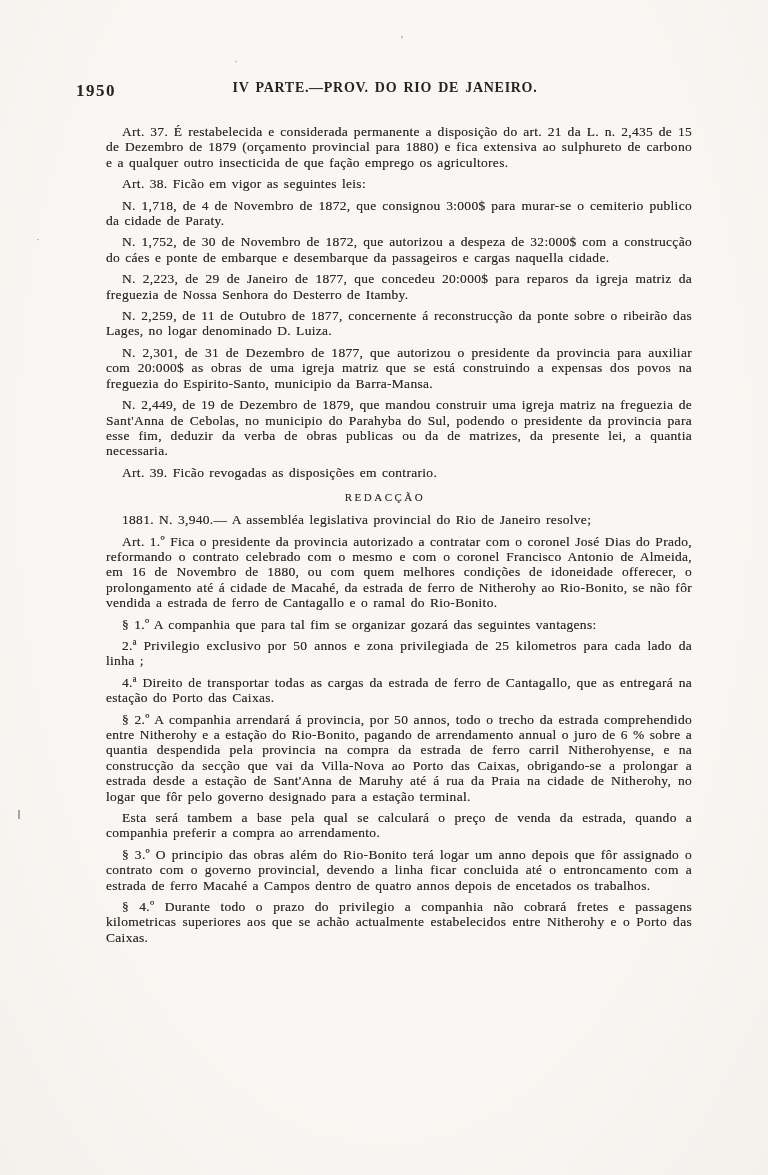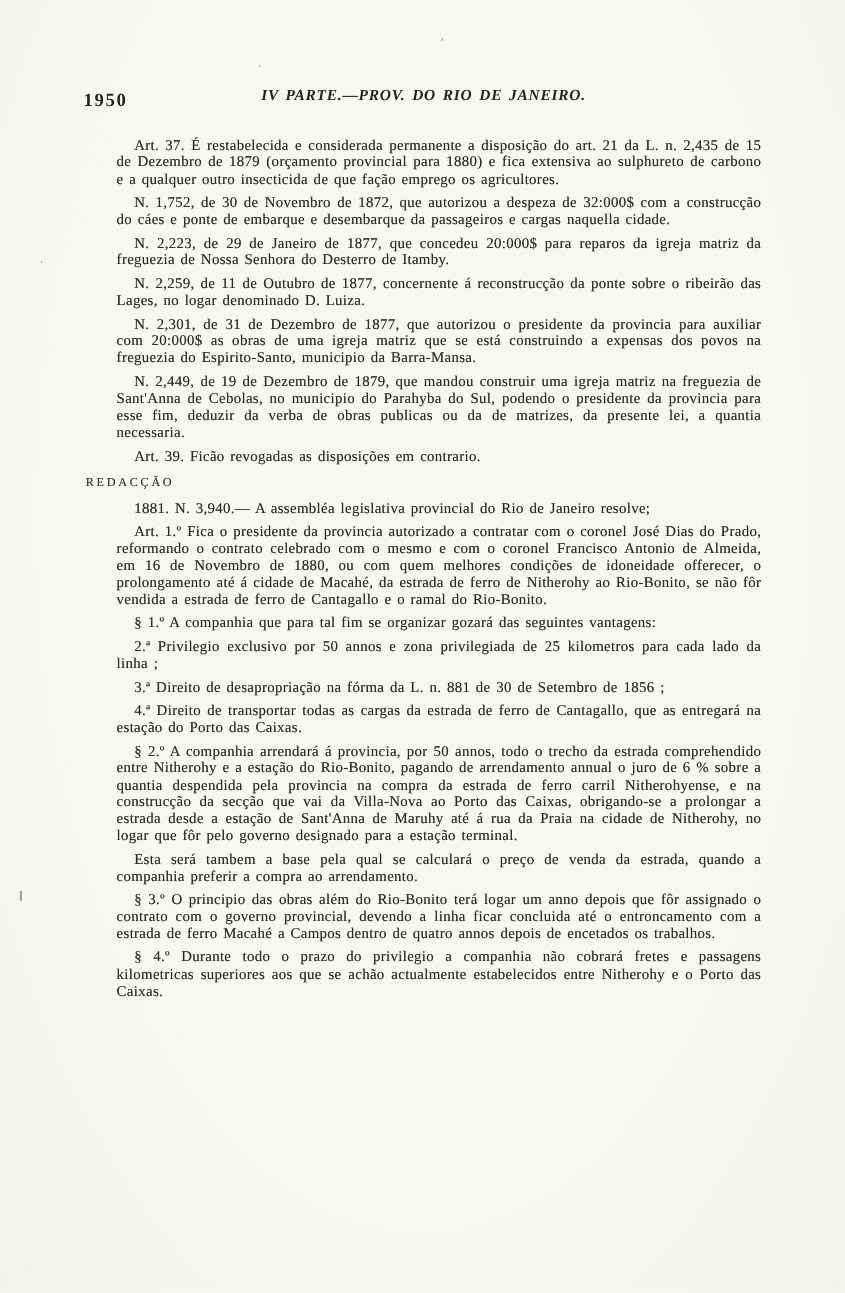--- a/index.html
+++ b/index.html
@@ -32,34 +32,34 @@
     letter-spacing: 1.5px;
     color: #26241e;
   }
   .header-title {
     text-align: center;
     font-weight: bold;
     font-size: 14px;
     letter-spacing: 0.7px;
     color: #26241e;
     word-spacing: 2px;
-    font-style: italic;
   }
   .body-text p.para {
     font-size: 13.5px;
     line-height: 15.4px;
     text-align: justify;
     letter-spacing: 0.3px;
     word-spacing: 1.5px;
     margin-bottom: 6px;
     text-shadow: 0 0 0.4px rgba(44,42,36,0.55);
   }
   .indent { text-indent: 16px; margin-left: 28px; }
   .italic { font-style: italic; }
   .section-heading {
+    text-align: center;
     font-size: 11px;
     letter-spacing: 2.5px;
     margin: 11px 0 9px 0;
     color: #33312a;
     text-shadow: 0 0 0.4px rgba(44,42,36,0.5);
   }
   
   .artifact {
     position: absolute;
     color: #4a483f;
@@ -84,35 +84,36 @@
   <div class="artifact tick" style="left:18px; top:810px;"></div>
 
   <div class="header">
     <span class="page-number">1950</span>
     <div class="header-title">IV PARTE.—PROV. DO RIO DE JANEIRO.</div>
   </div>
 
   <div class="body-text">
 
     <p class="para indent">Art. 37. É restabelecida e considerada permanente a disposição do art. 21 da L. n. 2,435 de 15 de Dezembro de 1879 (orçamento provincial para 1880) e fica extensiva ao sulphureto de carbono e a qualquer outro insecticida de que fação emprego os agricultores.</p>
+    <p class="para indent">Art. 38. Ficão em vigor as seguintes leis:</p>
+    <p class="para indent">N. 1,718, de 4 de Novembro de 1872, que consignou 3:000$ para murar-se o cemiterio publico da cidade de Paraty.</p>
     <p class="para indent">N. 1,752, de 30 de Novembro de 1872, que autorizou a despeza de 32:000$ com a construcção do cáes e ponte de embarque e desembarque da passageiros e cargas naquella cidade.</p>
     <p class="para indent">N. 2,223, de 29 de Janeiro de 1877, que concedeu 20:000$ para reparos da igreja matriz da freguezia de Nossa Senhora do Desterro de Itamby.</p>
     <p class="para indent">N. 2,259, de 11 de Outubro de 1877, concernente á reconstrucção da ponte sobre o ribeirão das Lages, no logar denominado D. Luiza.</p>
     <p class="para indent">N. 2,301, de 31 de Dezembro de 1877, que autorizou o presidente da provincia para auxiliar com 20:000$ as obras de uma igreja matriz que se está construindo a expensas dos povos na freguezia do Espirito-Santo, municipio da Barra-Mansa.</p>
     <p class="para indent">N. 2,449, de 19 de Dezembro de 1879, que mandou construir uma igreja matriz na freguezia de Sant'Anna de Cebolas, no municipio do Parahyba do Sul, podendo o presidente da provincia para esse fim, deduzir da verba de obras publicas ou da de matrizes, da presente lei, a quantia necessaria.</p>
     <p class="para indent">Art. 39. Ficão revogadas as disposições em contrario.</p>
 
 
     <div class="section-heading">REDACÇÃO</div>
 
     <p class="para indent">1881. N. 3,940.— A assembléa legislativa provincial do Rio de Janeiro resolve;</p>
     <p class="para indent">Art. 1.º Fica o presidente da provincia autorizado a contratar com o coronel José Dias do Prado, reformando o contrato celebrado com o mesmo e com o coronel Francisco Antonio de Almeida, em 16 de Novembro de 1880, ou com quem melhores condições de idoneidade offerecer, o prolongamento até á cidade de Macahé, da estrada de ferro de Nitherohy ao Rio-Bonito, se não fôr vendida a estrada de ferro de Cantagallo e o ramal do Rio-Bonito.</p>
     <p class="para indent">§ 1.º A companhia que para tal fim se organizar gozará das seguintes vantagens:</p>
     <p class="para indent">2.ª Privilegio exclusivo por 50 annos e zona privilegiada de 25 kilometros para cada lado da linha ;</p>
-    <p class="para indent">3.ª Direito de desapropriação na fórma da L. n. 881 de 30 de Setembro de 1856 ;</p>
     <p class="para indent">4.ª Direito de transportar todas as cargas da estrada de ferro de Cantagallo, que as entregará na estação do Porto das Caixas.</p>
     <p class="para indent">§ 2.º A companhia arrendará á provincia, por 50 annos, todo o trecho da estrada comprehendido entre Nitherohy e a estação do Rio-Bonito, pagando de arrendamento annual o juro de 6 % sobre a quantia despendida pela provincia na compra da estrada de ferro carril Nitherohyense, e na construcção da secção que vai da Villa-Nova ao Porto das Caixas, obrigando-se a prolongar a estrada desde a estação de Sant'Anna de Maruhy até á rua da Praia na cidade de Nitherohy, no logar que fôr pelo governo designado para a estação terminal.</p>
     <p class="para indent">Esta será tambem a base pela qual se calculará o preço de venda da estrada, quando a companhia preferir a compra ao arrendamento.</p>
     <p class="para indent">§ 3.º O principio das obras além do Rio-Bonito terá logar um anno depois que fôr assignado o contrato com o governo provincial, devendo a linha ficar concluida até o entroncamento com a estrada de ferro Macahé a Campos dentro de quatro annos depois de encetados os trabalhos.</p>
     <p class="para indent">§ 4.º Durante todo o prazo do privilegio a companhia não cobrará fretes e passagens kilometricas superiores aos que se achão actualmente estabelecidos entre Nitherohy e o Porto das Caixas.</p>
 
   </div>
 
 </div>
 

